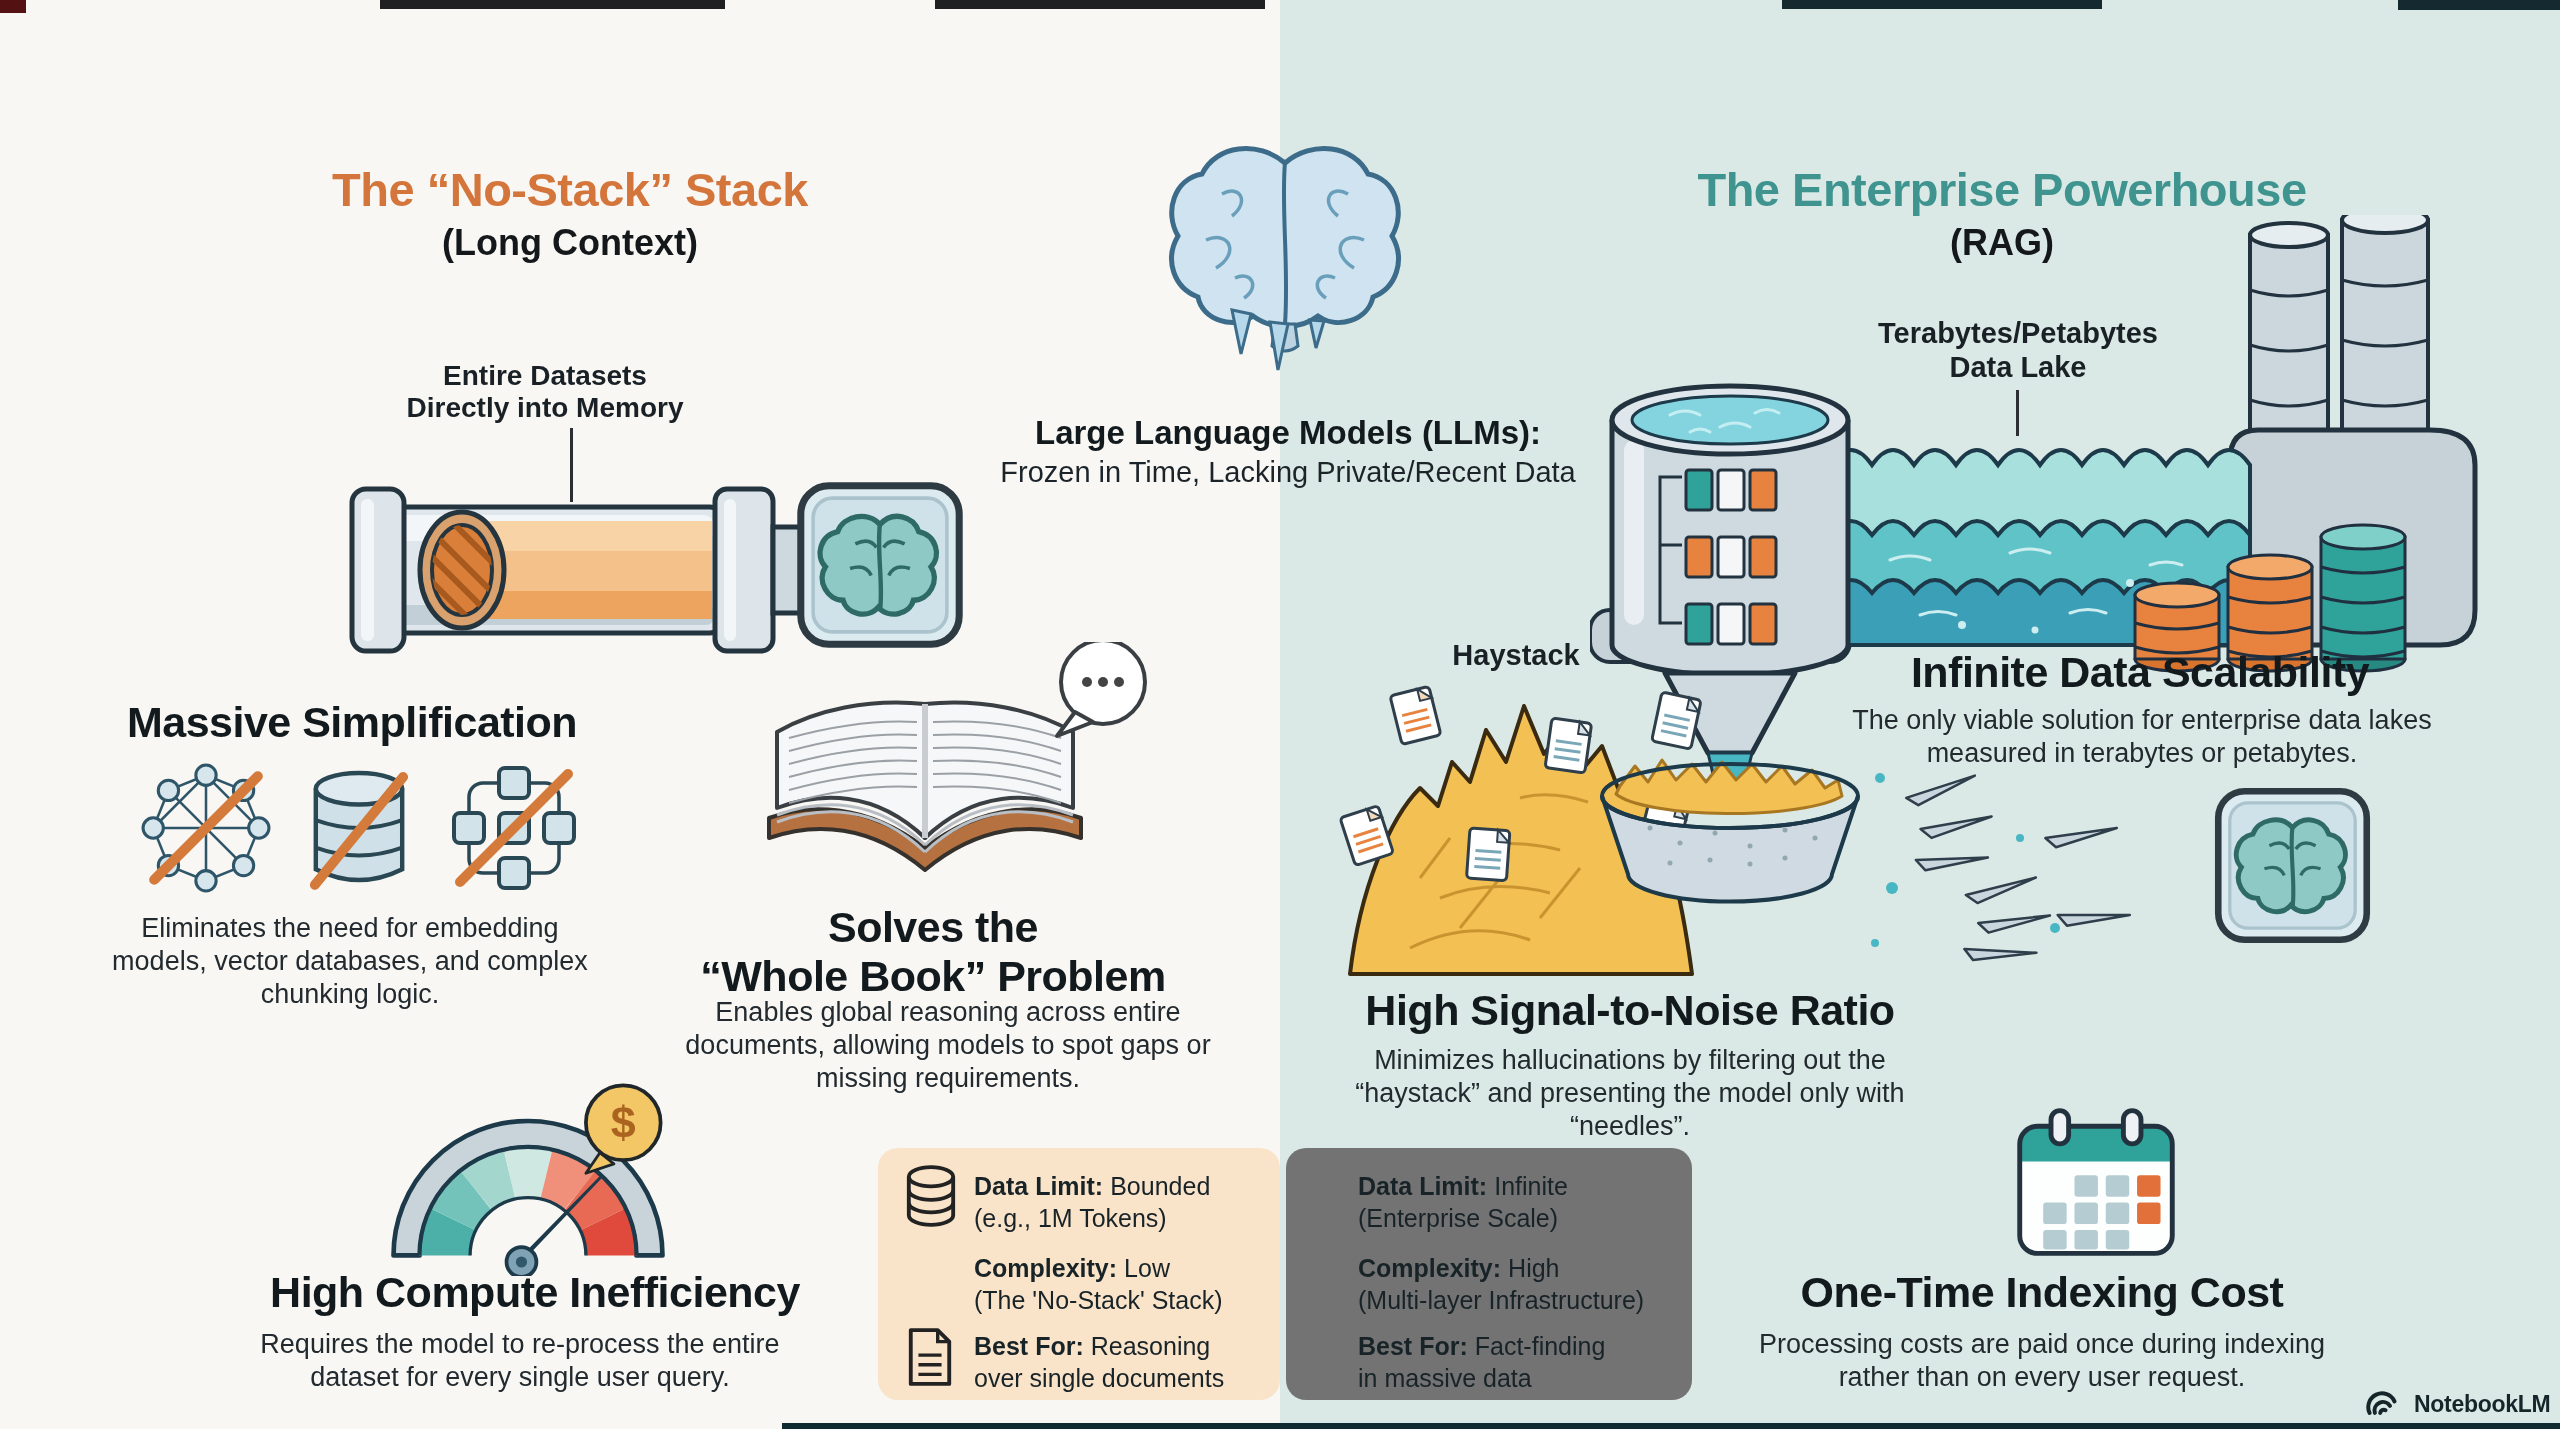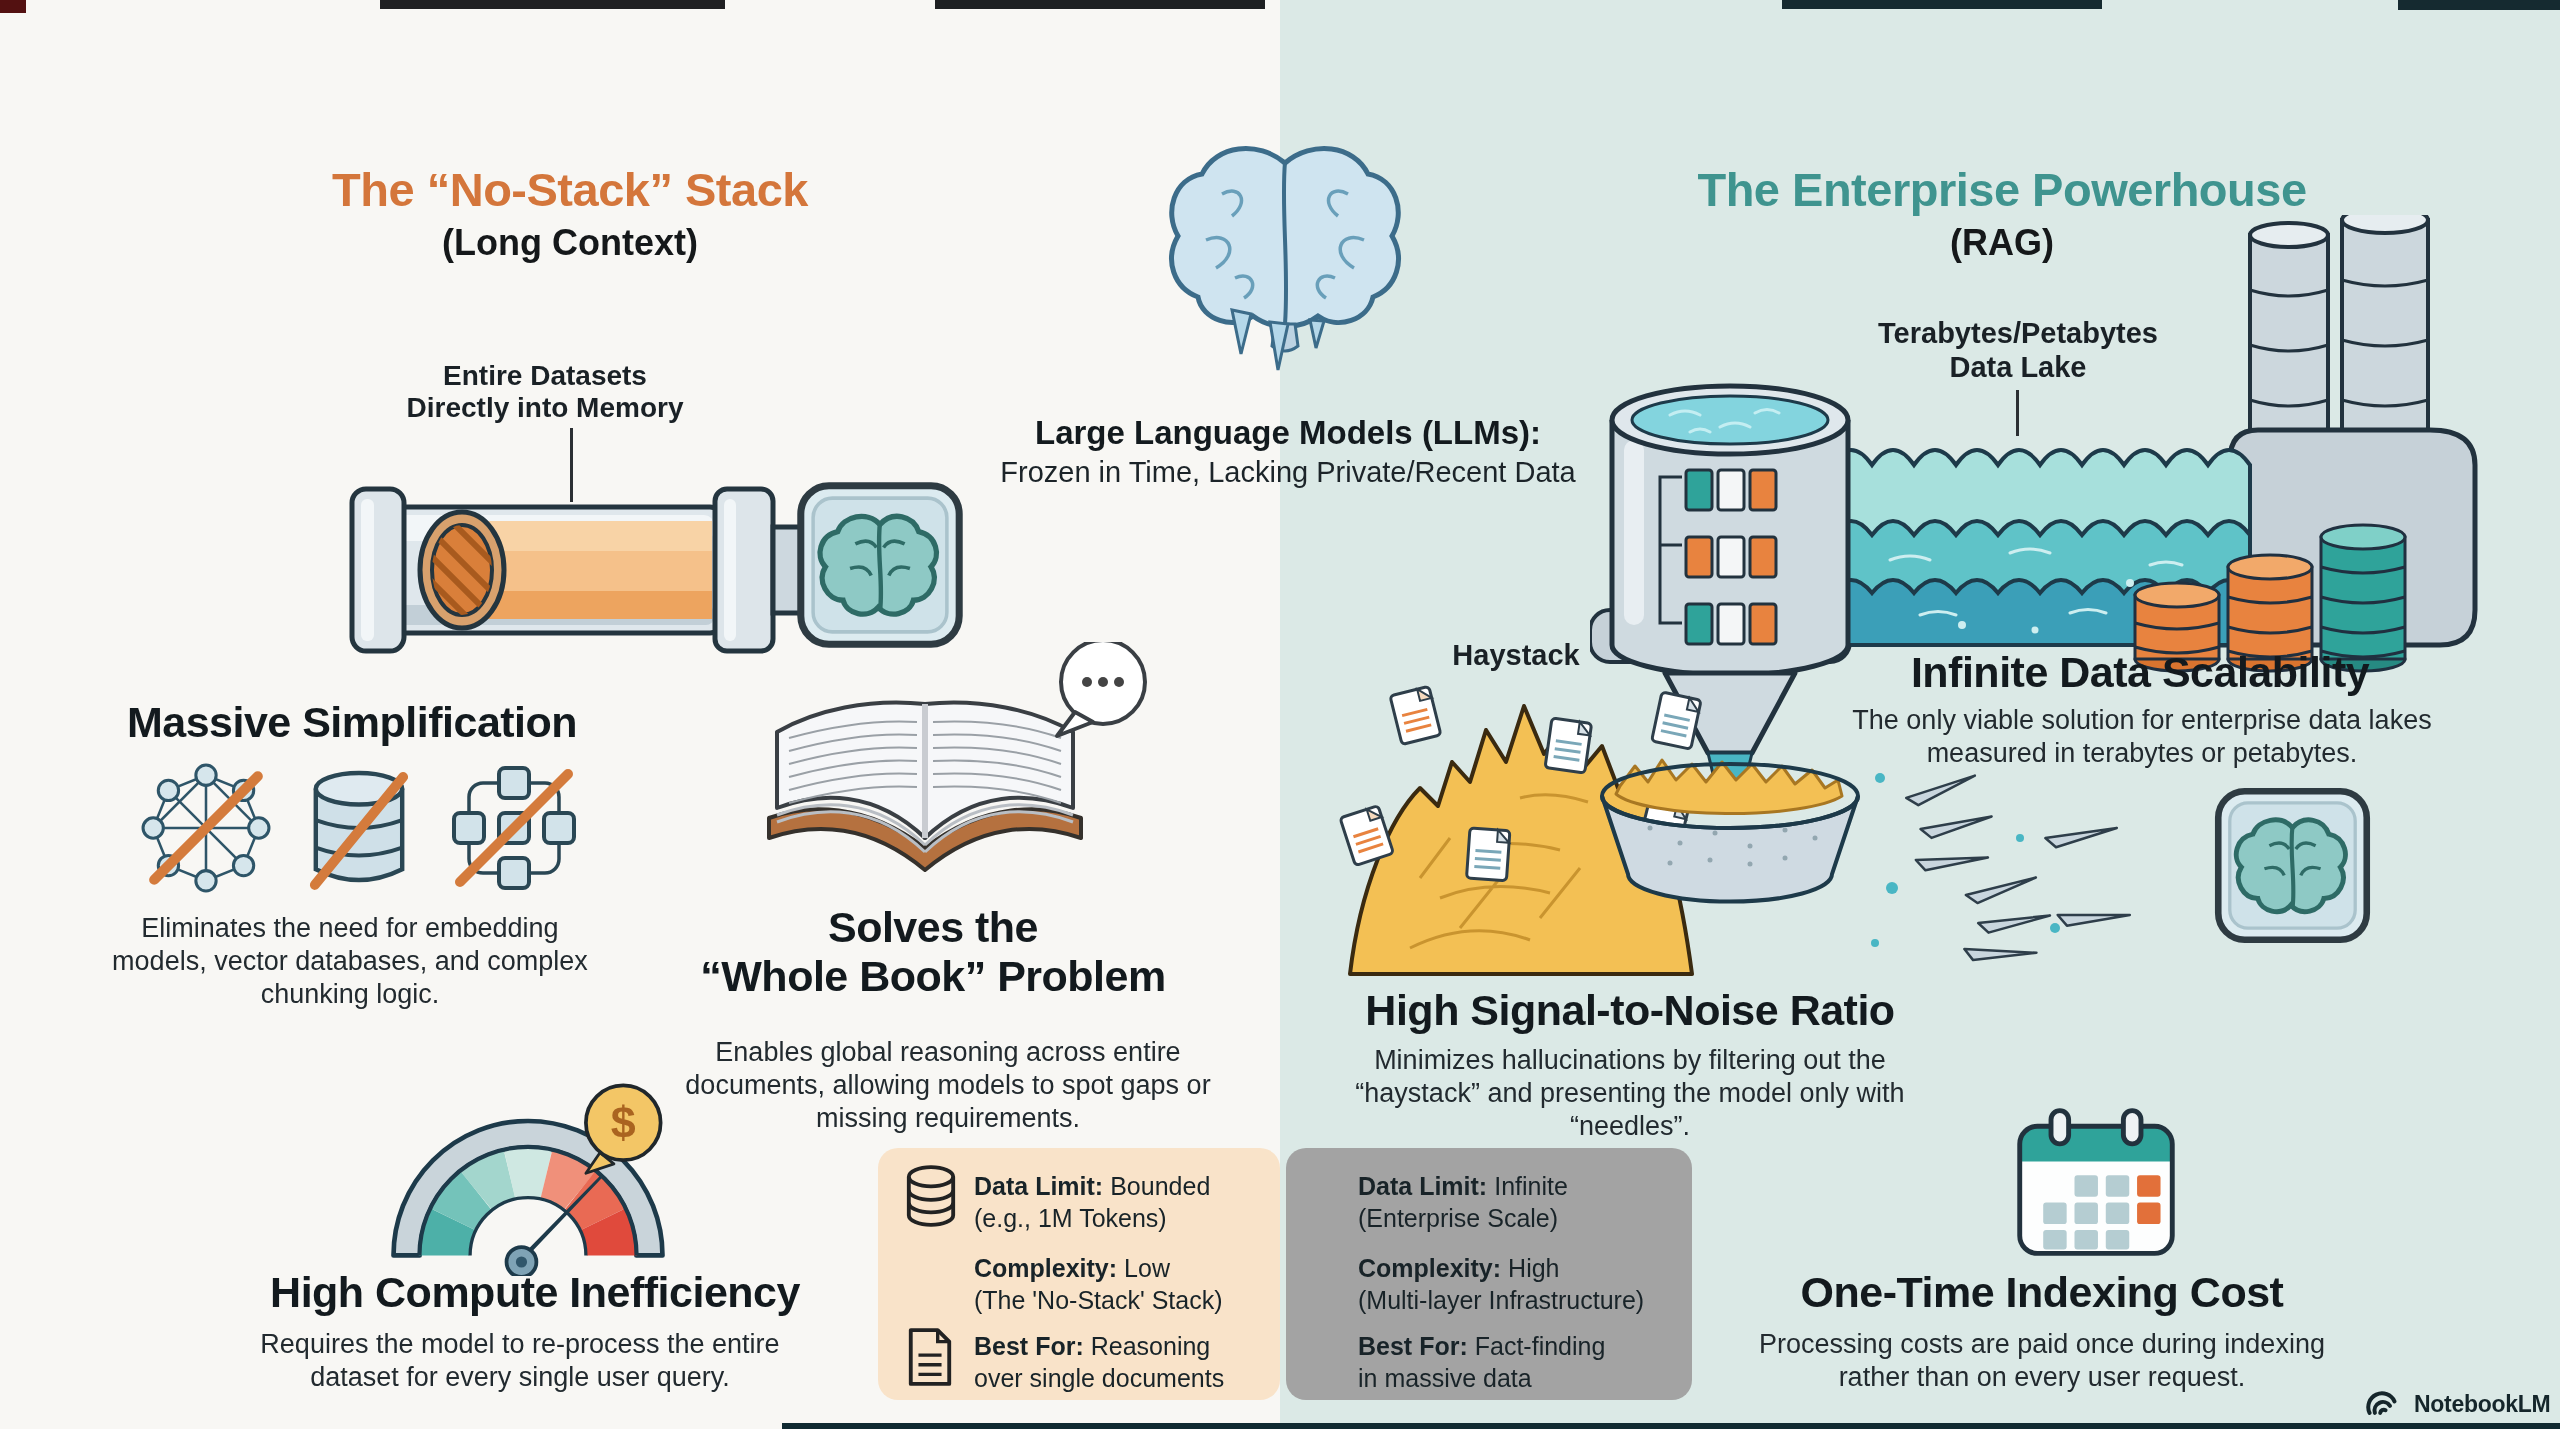--- a/index.html
+++ b/index.html
@@ -187,21 +187,21 @@
           <circle cx="358" cy="40" r="5" fill="#444"></circle>
           <circle cx="374" cy="40" r="5" fill="#444"></circle>
       </g>
     </svg>
   </div>
 
   <div class="abs ctr nowrap h2" style="left:933px;top:903px;line-height:1.14;">
     <span style="display:block">Solves the</span>
     <span style="display:block">“Whole Book” Problem</span>
   </div>
-  <div class="abs ctr desc" style="left:948px;top:1036px;width:585px;">Enables global reasoning across entire documents, allowing models to spot gaps or missing requirements.</div>
+  <div class="abs ctr desc" style="left:948px;top:996px;width:585px;">Enables global reasoning across entire documents, allowing models to spot gaps or missing requirements.</div>
 
   <div class="abs" style="left:378px;top:1078px;">
     <svg width="300" height="198" viewBox="0 0 320 212">
       <path d="M16,190 A144,144 0 0 1 304,190 L276,190 A116,116 0 0 0 44,190 Z" fill="#c9d4da" stroke="#1d3a4a" stroke-width="5" stroke-linejoin="round"></path>
       <g fill="none" stroke-width="54">
         <path d="M70,190 A90,90 0 0 1 79,151" stroke="#4db0a8"></path>
         <path d="M79,151 A90,90 0 0 1 104,120" stroke="#74c3ba"></path>
         <path d="M104,120 A90,90 0 0 1 140,102" stroke="#a3d6cd"></path>
         <path d="M140,102 A90,90 0 0 1 180,102" stroke="#cfe8e2"></path>
         <path d="M180,102 A90,90 0 0 1 216,120" stroke="#f0907a"></path>
@@ -392,21 +392,21 @@
         <path d="M34,4 V16 H46" fill="none" stroke="#222" stroke-width="3.5"></path>
         <path d="M14,30 H38 M14,40 H38 M14,50 H38" stroke="#222" stroke-width="3.5"></path>
       </svg>
     </div>
     <div class="crow" style="left:96px;top:182px;">
       <span class="b">Best For:</span><span>Reasoning</span>
       <div>over single documents</div>
     </div>
   </div>
 
-  <div class="card" style="left:1286px;top:1148px;width:406px;height:252px;background:#a3a3a3;">
+  <div class="card" style="left:1286px;top:1148px;width:406px;height:252px;background:#737373;">
     <div class="crow" style="left:72px;top:22px;">
       <span class="b">Data Limit:</span><span>Infinite</span>
       <div>(Enterprise Scale)</div>
     </div>
     <div class="crow" style="left:72px;top:104px;">
       <span class="b">Complexity:</span><span>High</span>
       <div>(Multi-layer Infrastructure)</div>
     </div>
     <div class="crow" style="left:72px;top:182px;">
       <span class="b">Best For:</span><span>Fact-finding</span>

